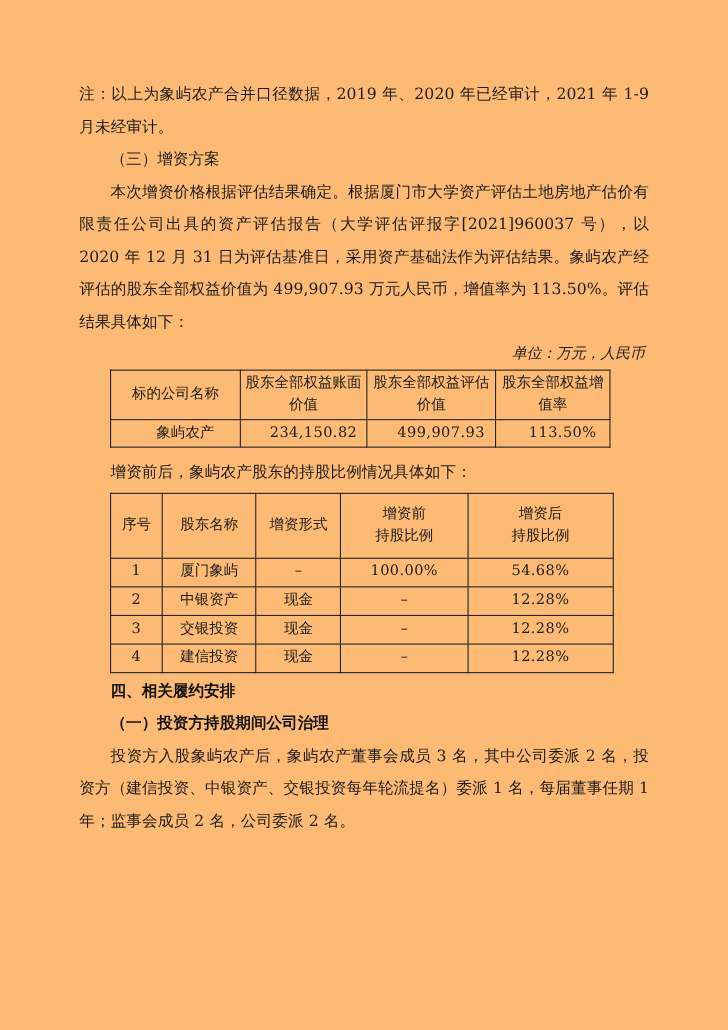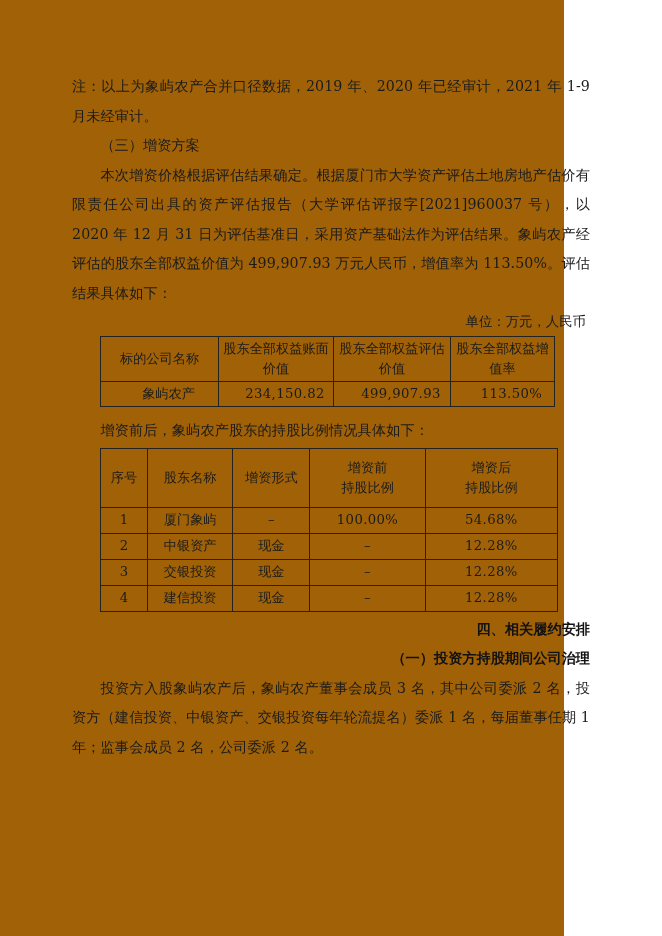--- a/index.html
+++ b/index.html
@@ -11,23 +11,23 @@
     width: 662px;
     height: 936px;
     position: relative;
     font-family: "DejaVu Serif", "Liberation Serif", serif;
     color: #1a1a1a;
     overflow: hidden;
   }
   .page {
     position: absolute;
     left: 0; top: 0;
-    width: 564px;
+    width: 662px;
     height: 936px;
-    background: #a16207;
+    background: #fdba74;
   }
   .content {
     position: absolute;
     left: 72px;
     top: 72px;
     width: 518px;
   }
 
   
   p.body-text {
@@ -52,29 +52,29 @@
     text-indent: 2em;
     color: #1b1b1b;
   }
   .heading-bold {
     margin: 0;
     font-size: 14.2px;
     line-height: 29.5px;
     text-indent: 2em;
     font-weight: bold;
     color: #121212;
-    text-align: right;
   }
   .unit-line {
     margin: 0;
     font-size: 13.4px;
     line-height: 27px;
     text-align: right;
     padding-right: 4px;
     color: #1b1b1b;
+    font-style: italic;
   }
   .note-line {
     margin: 0;
     font-size: 12.6px;
     line-height: 24px;
     color: #1b1b1b;
   }
   .note-indent {
     padding-left: 0px;
   }

